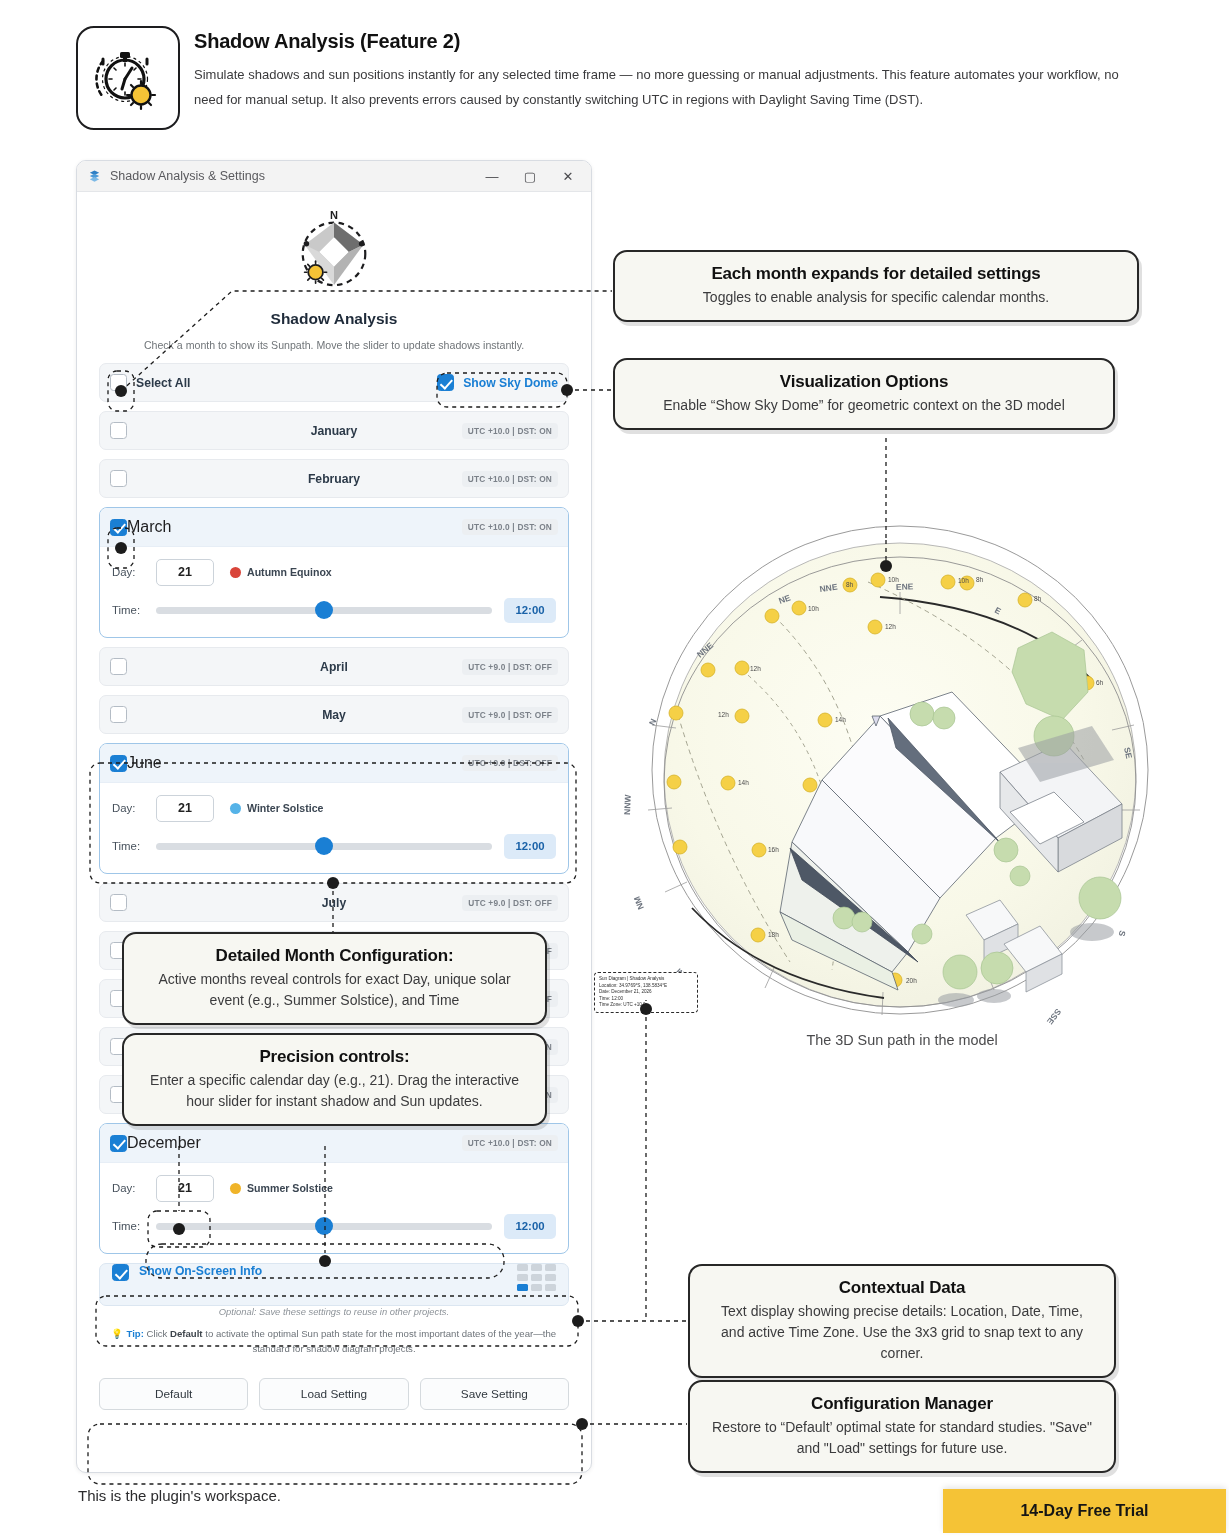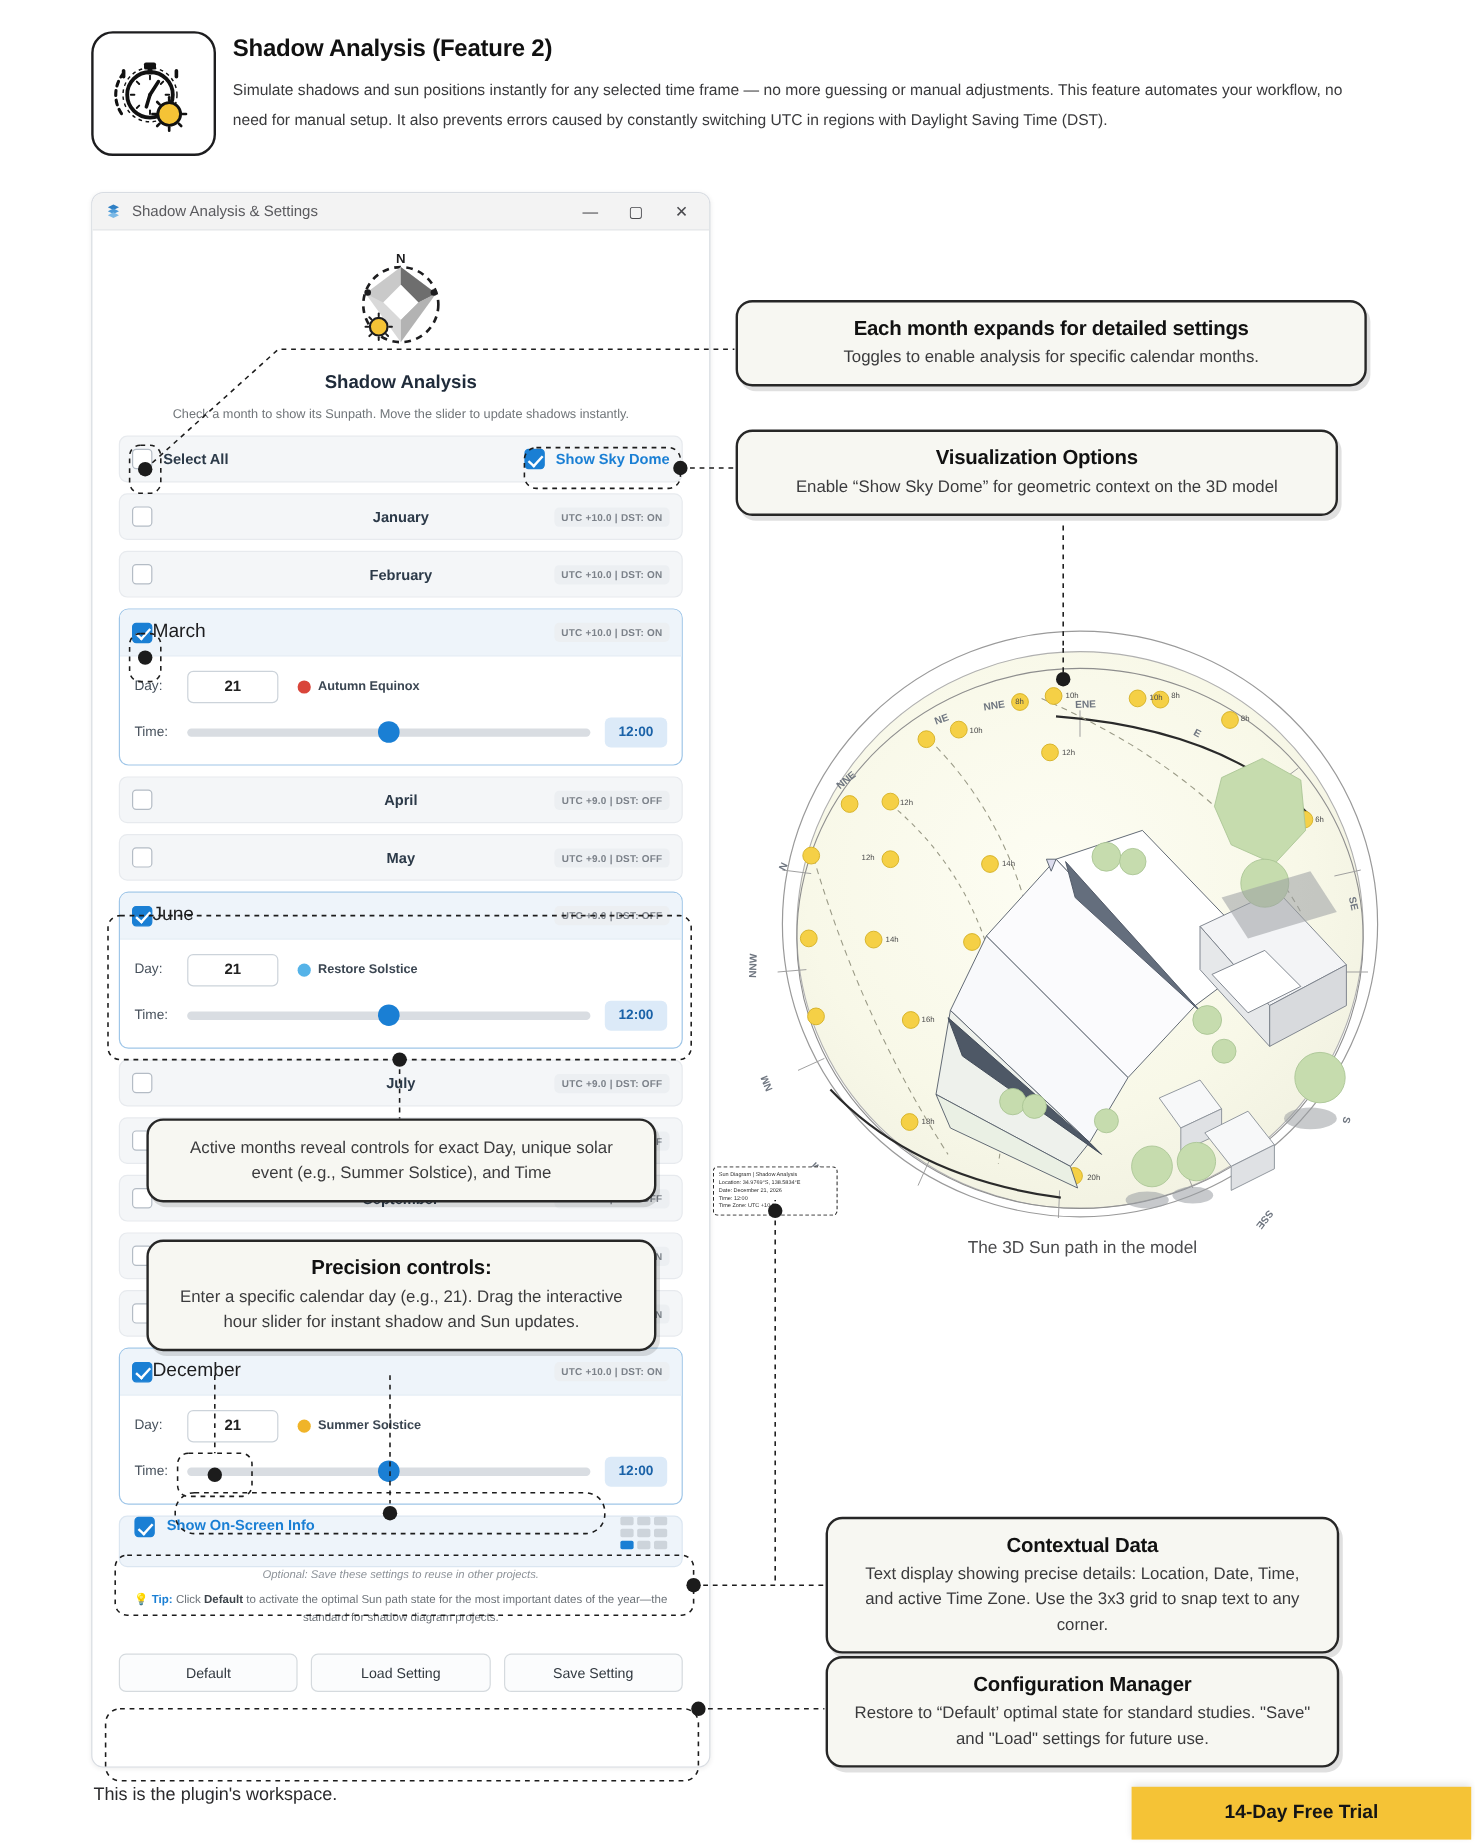--- a/index.html
+++ b/index.html
@@ -97,21 +97,21 @@
     background:#fff; overflow:hidden;
   }
   .mcard .mhead {
     height:39px; background:#eef4fa; display:flex; align-items:center;
     padding:0 10px; position:relative; border-bottom:1px solid #e7eef6;
   }
   .mcard .mbody { padding:10px 12px 12px 12px; }
   .frow { display:flex; align-items:center; height:30px; }
   .flabel { font-size:11.4px; color:#47515c; width:44px; }
   .dayinput {
-    width:76px; height:27px; border:1px solid #ccd3da; border-radius:5px;
+    width:58px; height:27px; border:1px solid #ccd3da; border-radius:5px;
     background:#fff; font-size:12.5px; font-weight:bold; color:#222;
     display:flex; align-items:center; justify-content:center;
   }
   .eventtag { display:flex; align-items:center; gap:6px; margin-left:16px; font-size:10.6px; font-weight:bold; color:#3b4652; }
   .dot { width:11px; height:11px; border-radius:50%; display:inline-block; }
   .frow.time { margin-top:8px; }
   .slider { flex:1; height:7px; background:#d9dde2; border-radius:4px; position:relative; margin-right:12px; }
   .knob { position:absolute; top:50%; left:50%; transform:translate(-50%,-50%); width:18px; height:18px; border-radius:50%; background:#1a7fd4; }
   .timebox {
     width:52px; height:25px; background:#dceaf8; border-radius:5px;
@@ -326,21 +326,21 @@
         <span class="cb on"></span>
         <span class="mname">June</span>
         <span class="utc">UTC +9.0 | DST: OFF</span>
       </div>
       <div class="mbody">
         <div class="frow">
           <span class="flabel">Day:</span>
           <span class="dayinput">21</span>
           <span class="eventtag">
             <span class="dot" style="background:#55b3e8"></span>
-            <span>Restore Solstice</span>
+            <span>Winter Solstice</span>
           </span>
         </div>
         <div class="frow time">
           <span class="flabel">Time:</span>
           <span class="slider">
               <span class="knob"></span>
             </span>
           <span class="timebox">12:00</span>
         </div>
       </div>
@@ -594,20 +594,21 @@
 
 <div class="callout" id="co-month">
   <div class="ctitle">Each month expands for detailed settings</div>
   <div class="cbody">Toggles to enable analysis for specific calendar months.</div>
 </div>
 <div class="callout" id="co-vis">
   <div class="ctitle">Visualization Options</div>
   <div class="cbody">Enable “Show Sky Dome” for geometric context on the 3D model</div>
 </div>
 <div class="callout" id="co-detail">
+  <div class="ctitle">Detailed Month Configuration:</div>
   <div class="cbody">Active months reveal controls for exact Day, unique solar event (e.g., Summer Solstice), and Time</div>
 </div>
 <div class="callout" id="co-prec">
   <div class="ctitle">Precision controls:</div>
   <div class="cbody">Enter a specific calendar day (e.g., 21). Drag the interactive hour slider for instant shadow and Sun updates.</div>
 </div>
 <div class="callout" id="co-ctx">
   <div class="ctitle">Contextual Data</div>
   <div class="cbody">Text display showing precise details: Location, Date, Time, and active Time Zone. Use the 3x3 grid to snap text to any corner.</div>
 </div>

